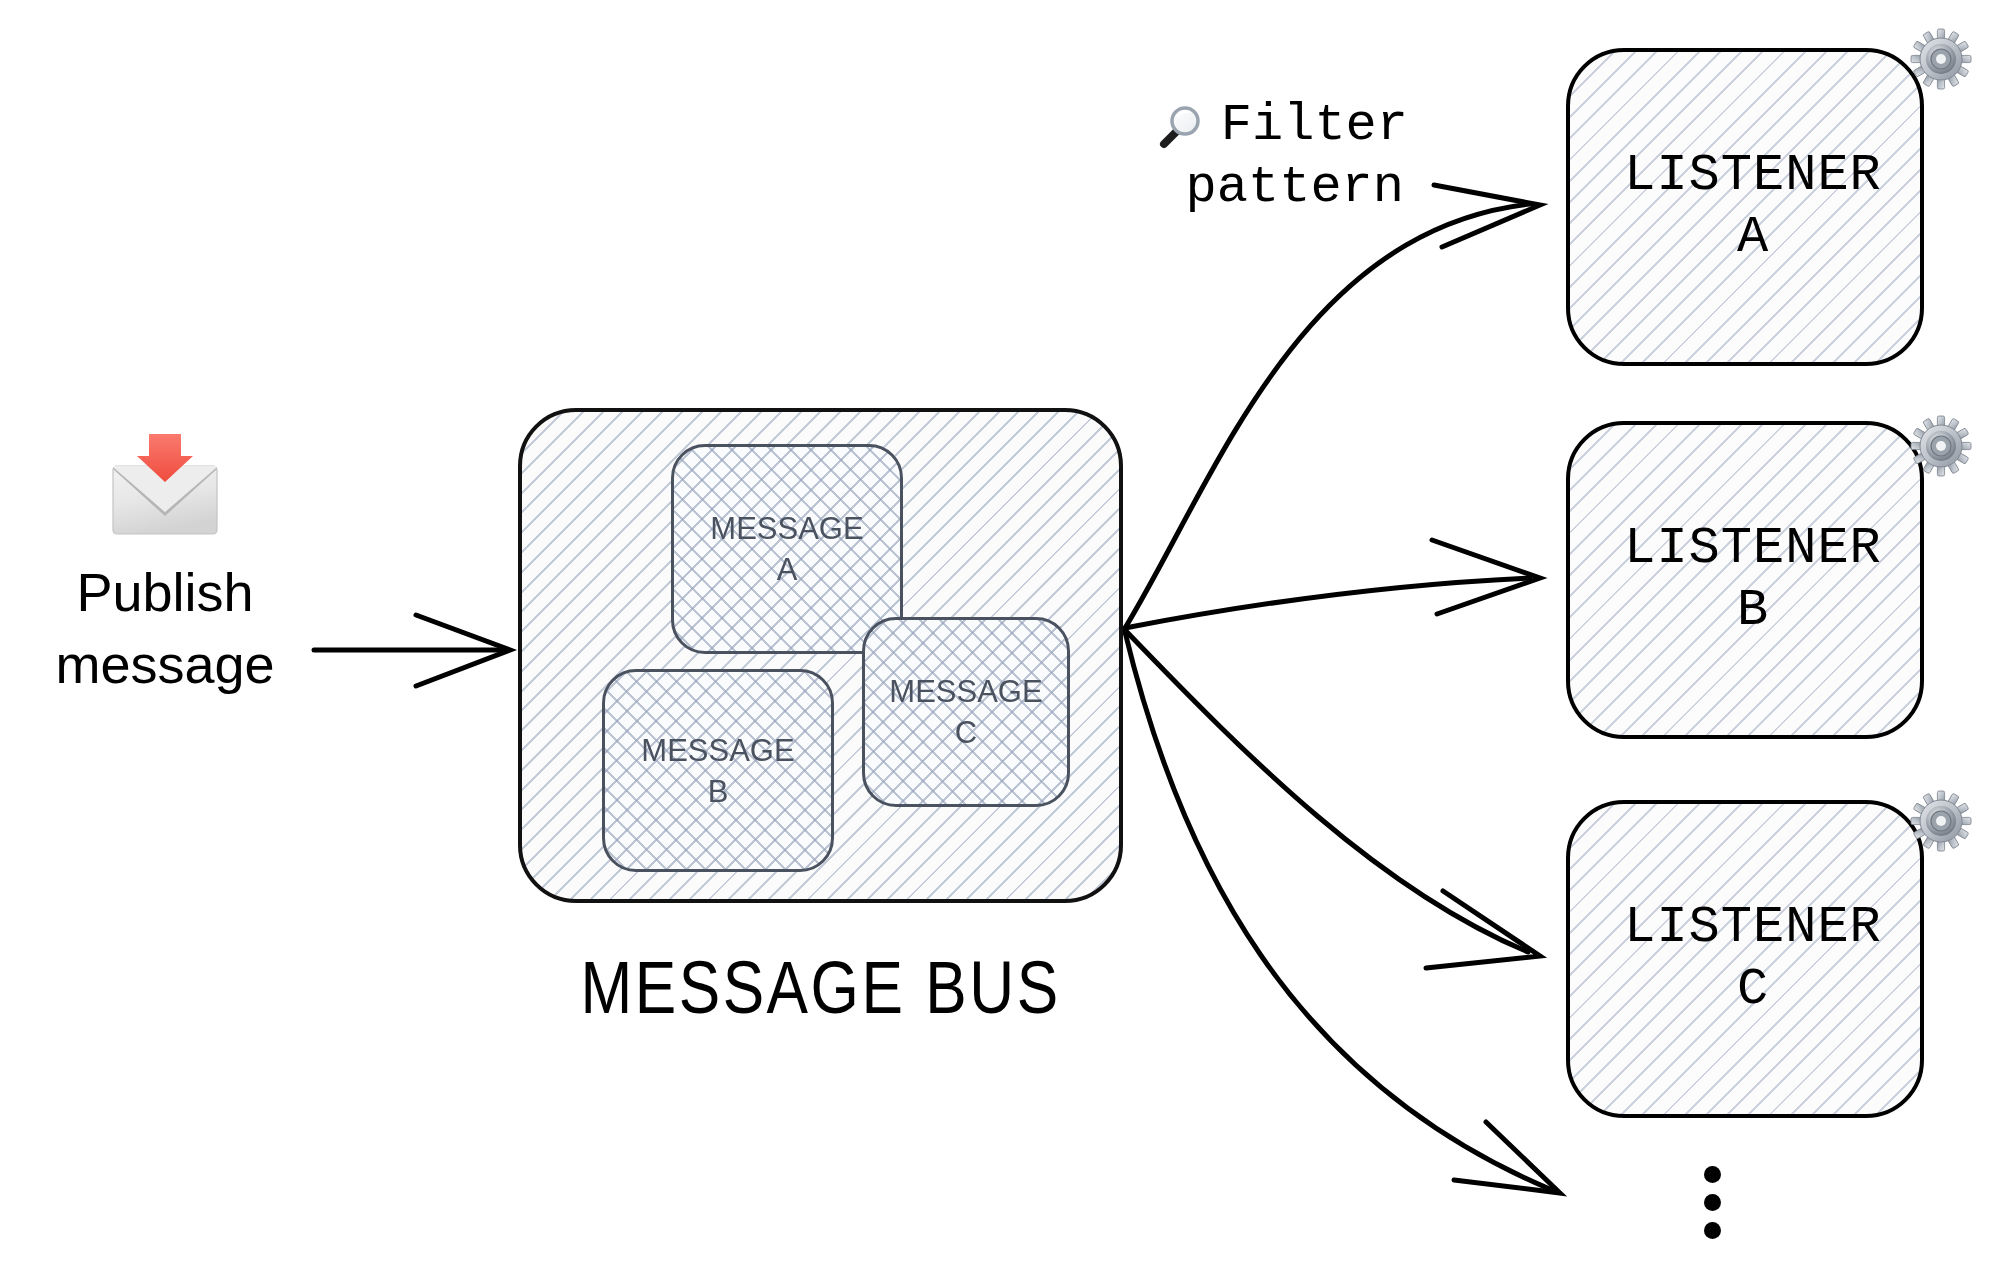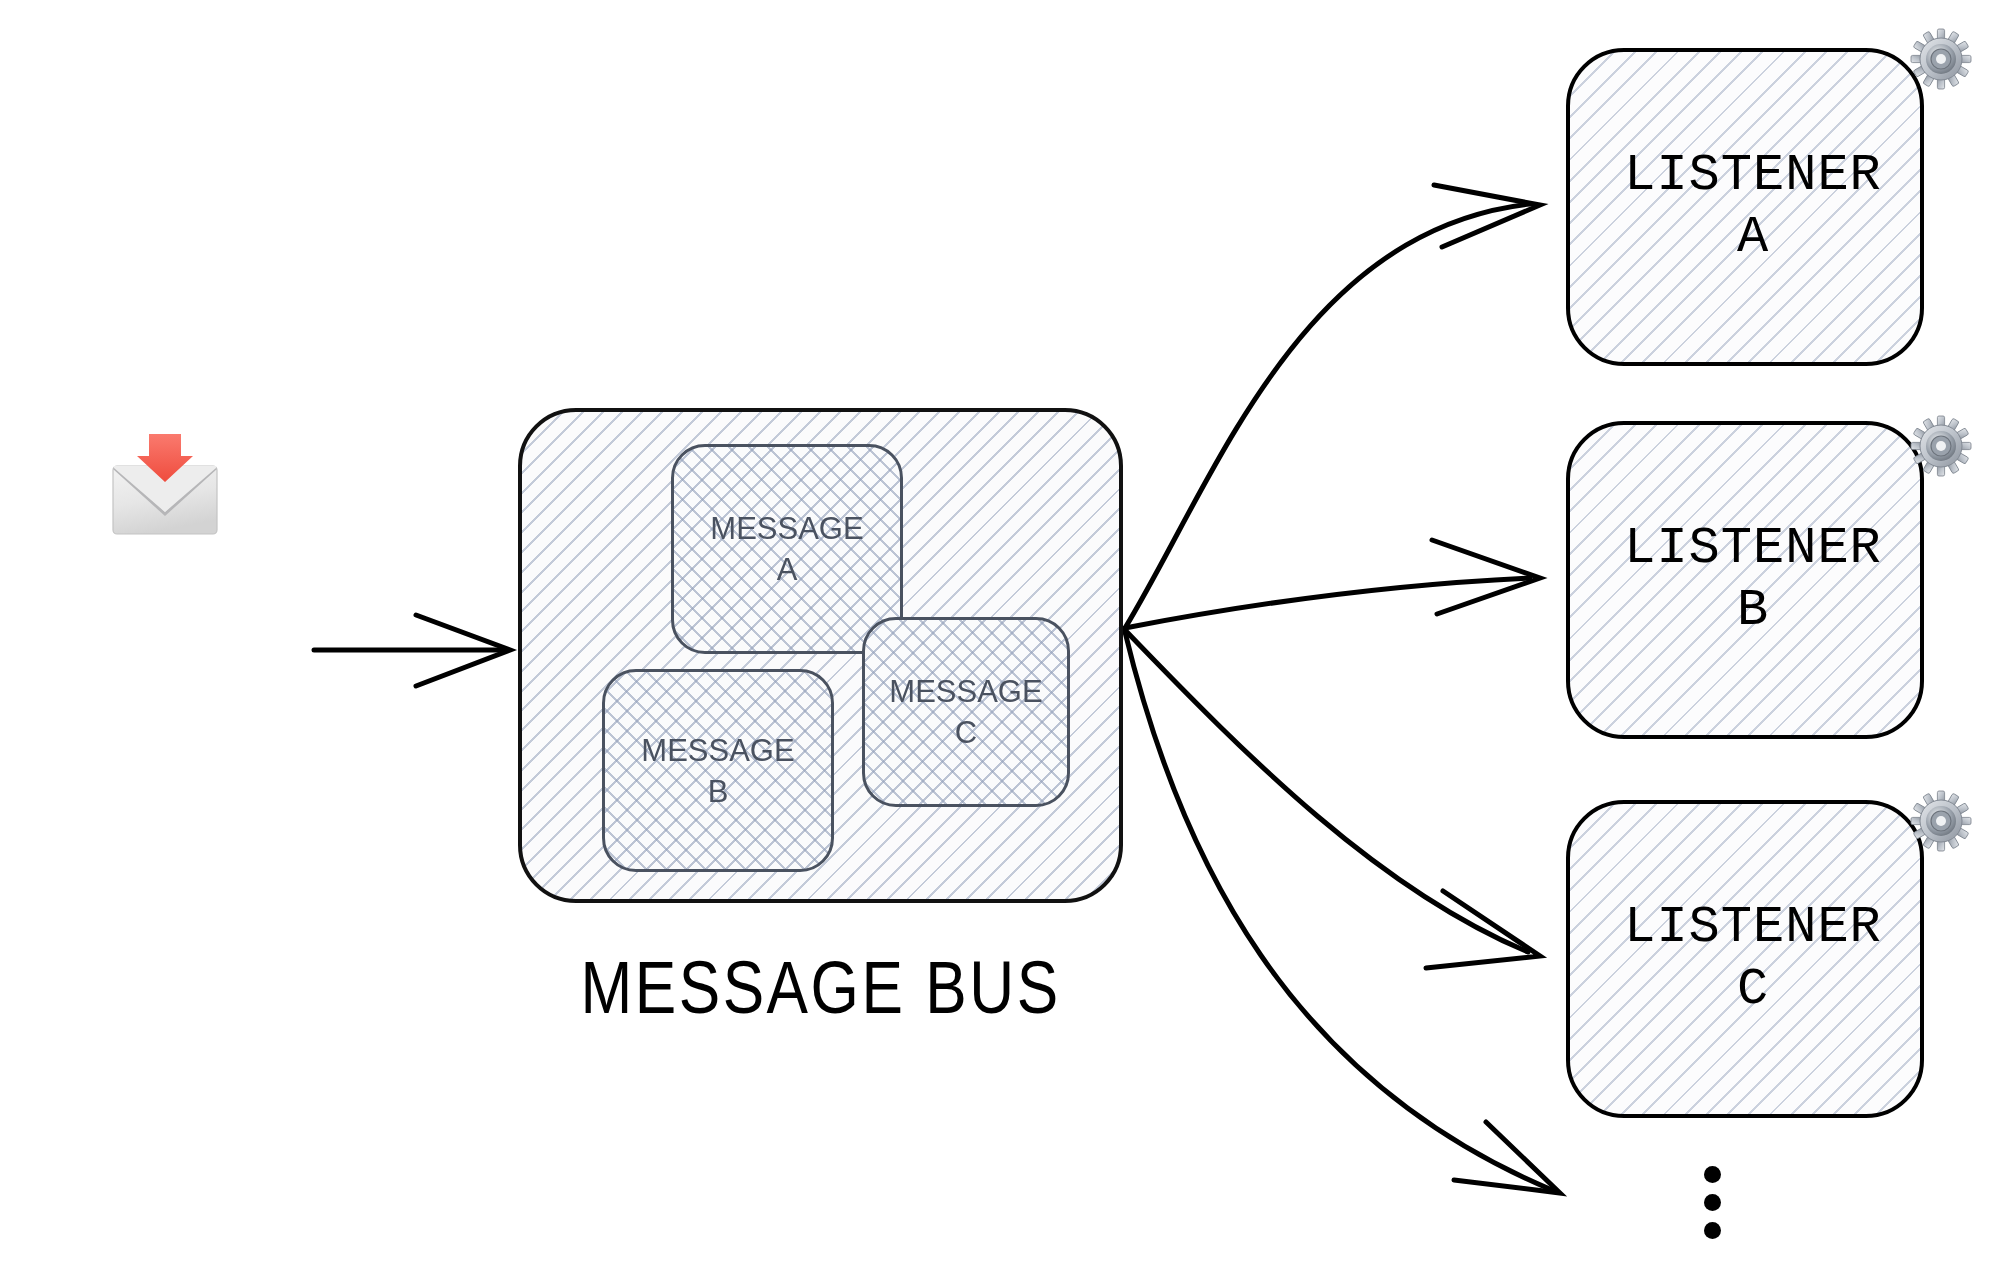--- a/index.html
+++ b/index.html
@@ -243,38 +243,60 @@
             <stop offset="0%" stop-color="#fa7a6e"></stop>
             <stop offset="100%" stop-color="#ef4c3e"></stop>
           </linearGradient>
         </defs>
         <rect x="8" y="36" width="104" height="68" rx="4" fill="url(#envBody)" stroke="#c4c4c4" stroke-width="1.2"></rect>
         <path d="M9 38 L60 84 L111 38" fill="none" stroke="#b6b6b8" stroke-width="3"></path>
         <path d="M9 38 L60 82 L111 38 L111 36 L9 36 Z" fill="#ededed"></path>
         <path d="M44 4 L76 4 L76 26 L88 26 L60 52 L32 26 L44 26 Z" fill="url(#arrGrad)"></path>
       </svg>
     </div>
+    <div id="publish-label">Publish
+message</div>
   </div>
 
   <div id="message-bus-box">
     <div class="message-box" id="message-a" style="left:149px; top:32px;">
       <span class="message-label">MESSAGE
 A</span>
     </div>
     <div class="message-box" id="message-b" style="left:80px; top:257px;">
       <span class="message-label">MESSAGE
 B</span>
     </div>
     <div class="message-box" id="message-c" style="left:340px; top:205px;">
       <span class="message-label">MESSAGE
 C</span>
     </div>
   </div>
   <div id="message-bus-label">MESSAGE BUS</div>
 
+  <div id="filter-group">
+    <div id="filter-row">
+      <span id="magnifier-icon">
+        <svg width="46" height="46" viewBox="0 0 46 46" xmlns="http://www.w3.org/2000/svg">
+          <defs>
+            <linearGradient id="lensG" x1="0" y1="0" x2="1" y2="1">
+              <stop offset="0%" stop-color="#ffffff"></stop>
+              <stop offset="70%" stop-color="#f0f2f5"></stop>
+              <stop offset="100%" stop-color="#dfe3e8"></stop>
+            </linearGradient>
+          </defs>
+          <line x1="17" y1="29" x2="5" y2="41" stroke="#1d1d1d" stroke-width="8" stroke-linecap="round"></line>
+          <circle cx="26" cy="18" r="13" fill="url(#lensG)" stroke="#9aa4b0" stroke-width="3.5"></circle>
+          <path d="M19 13 A10 10 0 0 1 30 9" fill="none" stroke="#ffffff" stroke-width="2.5" stroke-linecap="round"></path>
+        </svg>
+      </span>
+      <span class="filter-text">Filter</span>
+    </div>
+    <div class="filter-text" id="filter-line2">pattern</div>
+  </div>
 
   <div class="listener-box" id="listener-a">
     <span class="listener-label">LISTENER
 A</span>
   </div>
   <div class="gear-icon" id="gear-a">
     <svg width="62" height="62" viewBox="0 0 62 62" xmlns="http://www.w3.org/2000/svg">
       <defs>
         <linearGradient id="gearG" x1="0" y1="0" x2="1" y2="1">
           <stop offset="0%" stop-color="#e3e6ea"></stop>

